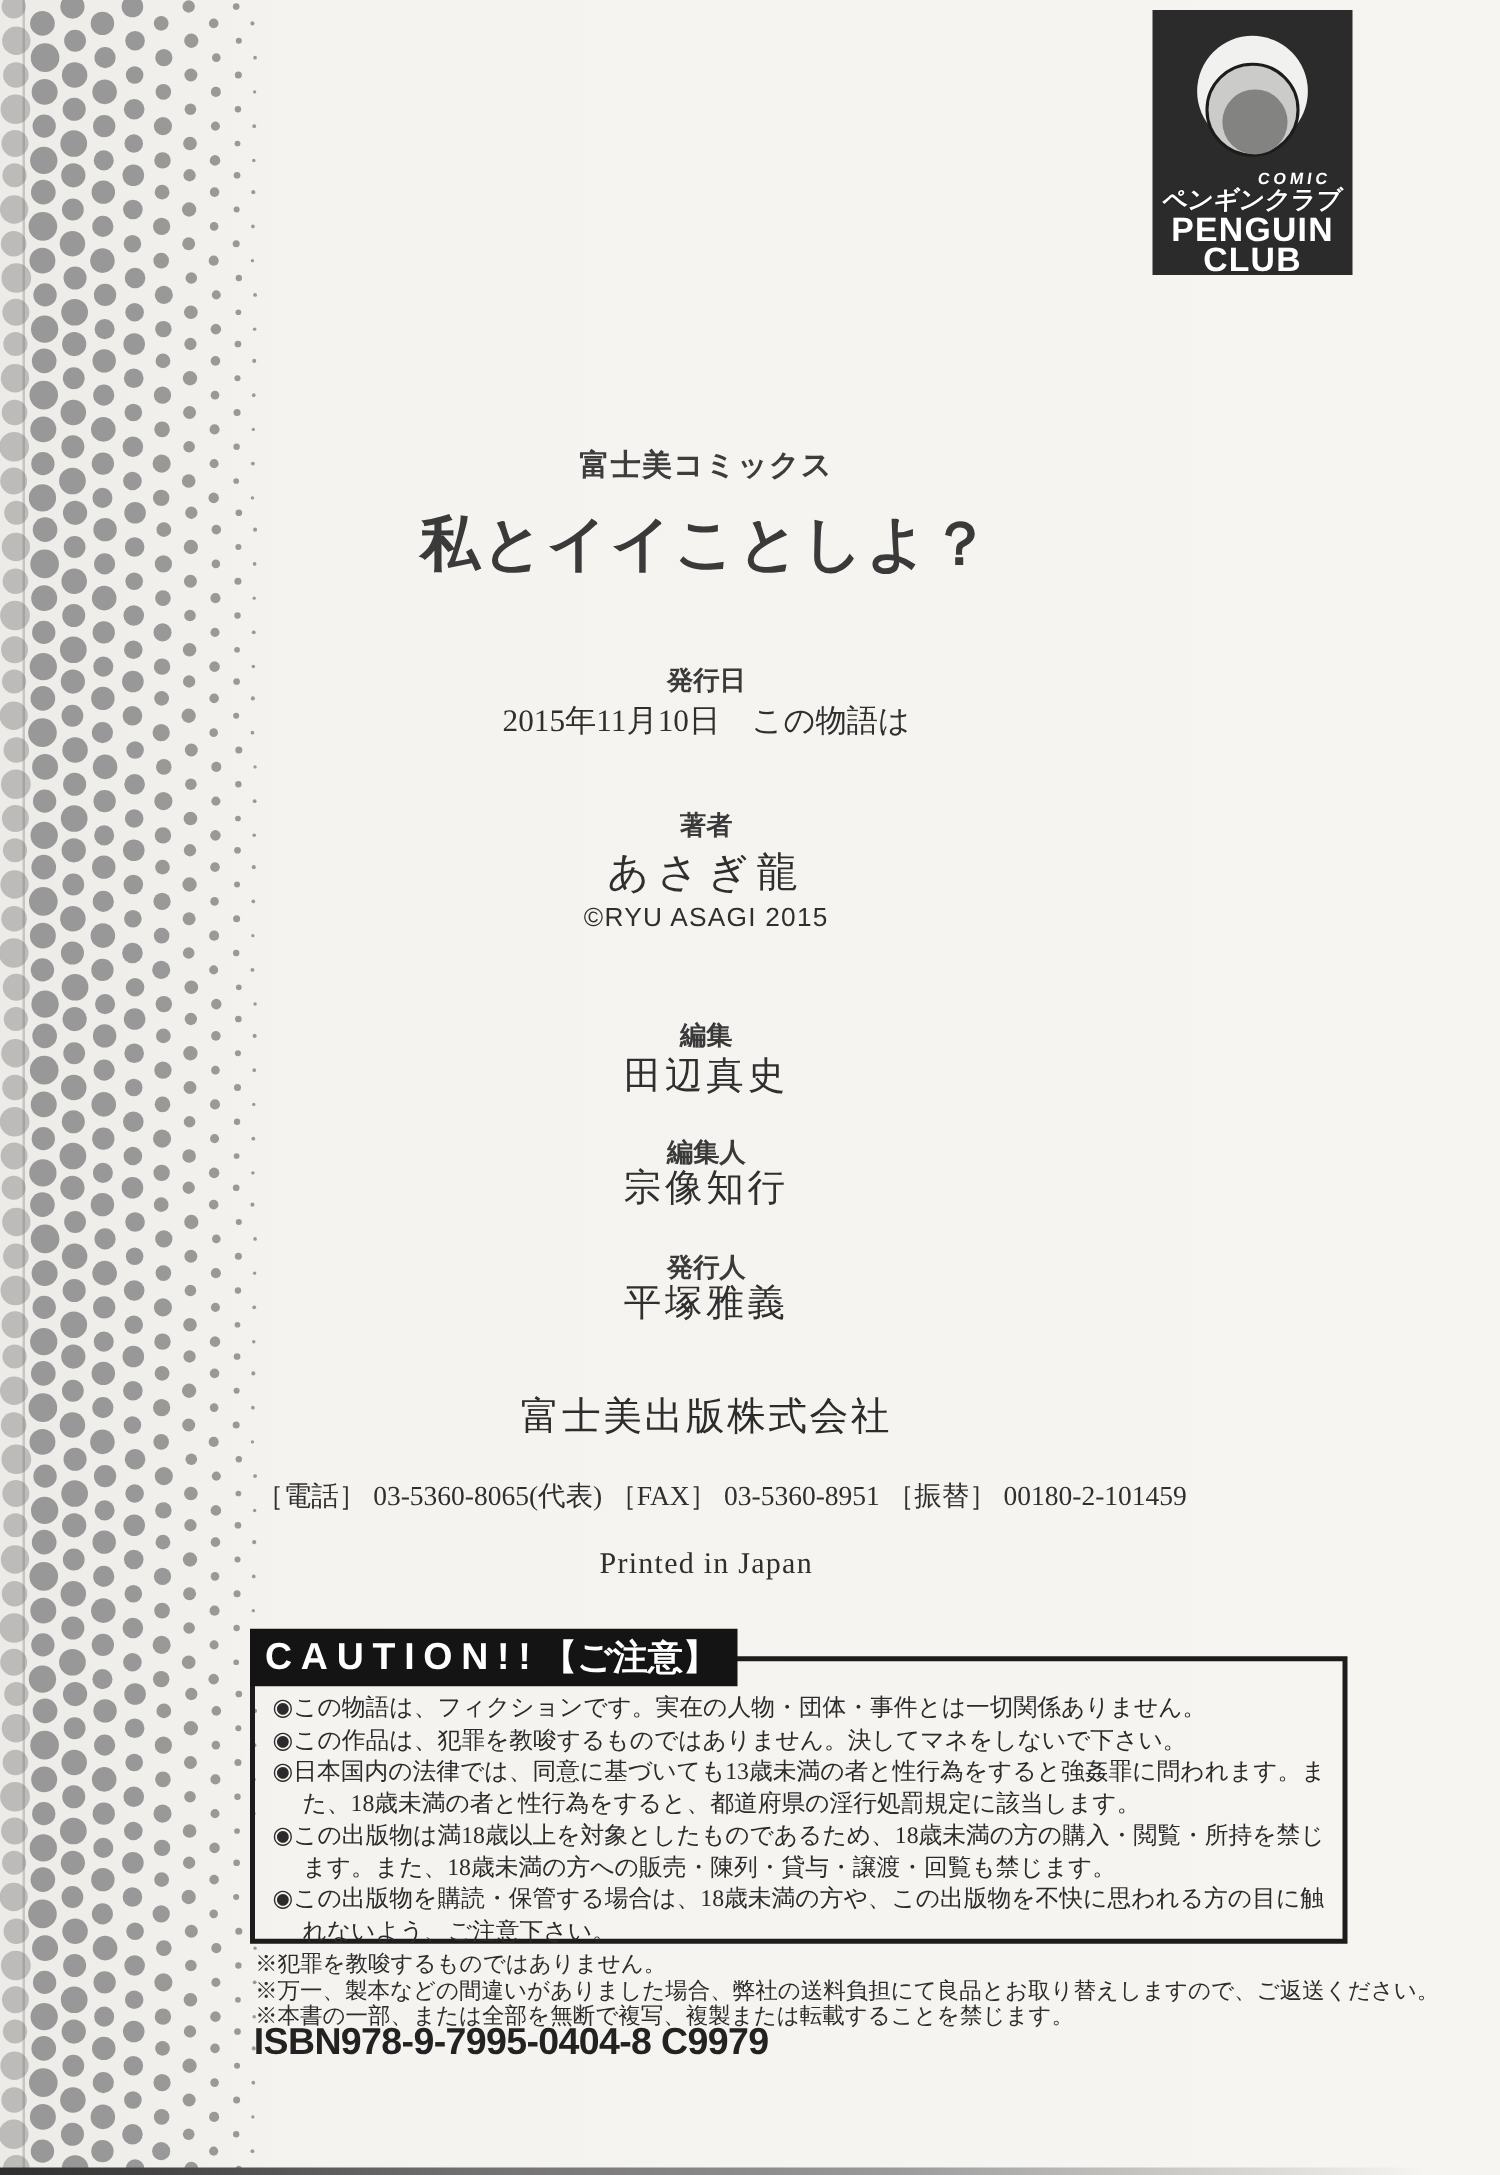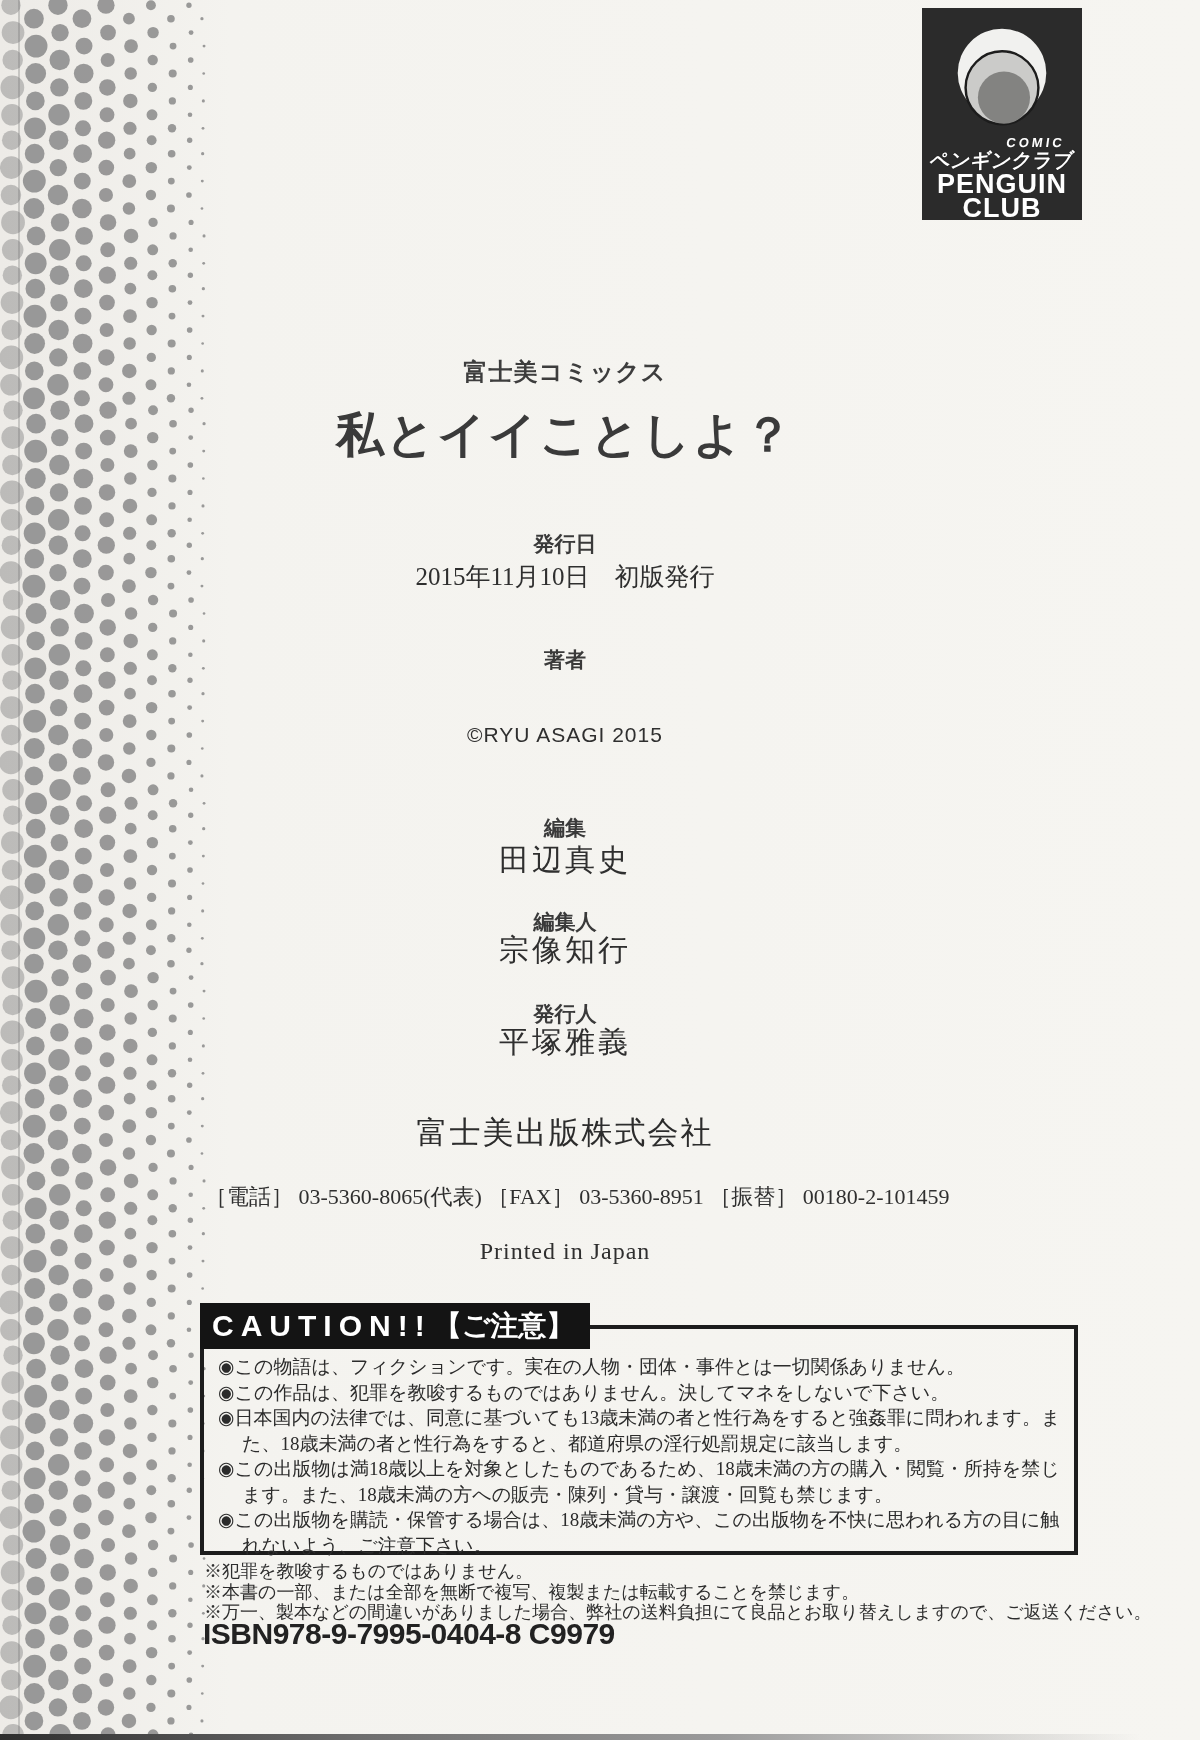--- a/index.html
+++ b/index.html
@@ -745,23 +745,24 @@
     <div class="logo-comic">COMIC</div>
     <div class="logo-kana">ペンギンクラブ</div>
     <div class="logo-en">PENGUIN</div>
     <div class="logo-en">CLUB</div>
   </div>
 
   <div class="cline series">富士美コミックス</div>
   <div class="cline title">私とイイことしよ？</div>
 
   <div class="cline lbl" style="top:530px">発行日</div>
-  <div class="cline val-date">2015年11月10日　初版発行</div>
+  <div class="cline val-date">2015年11月10日　この物語は</div>
 
   <div class="cline lbl" style="top:646px">著者</div>
+  <div class="cline val-author">あさぎ龍</div>
   <div class="cline val-copy">©RYU ASAGI 2015</div>
 
   <div class="cline lbl" style="top:814px">編集</div>
   <div class="cline val-name" style="top:840px">田辺真史</div>
 
   <div class="cline lbl" style="top:908px">編集人</div>
   <div class="cline val-name" style="top:930px">宗像知行</div>
 
   <div class="cline lbl" style="top:1000px">発行人</div>
   <div class="cline val-name" style="top:1022px">平塚雅義</div>
@@ -780,20 +781,20 @@
       <div class="caution-item"><span>◉</span><span>この物語は、フィクションです。実在の人物・団体・事件とは一切関係ありません。</span></div>
       <div class="caution-item"><span>◉</span><span>この作品は、犯罪を教唆するものではありません。決してマネをしないで下さい。</span></div>
       <div class="caution-item"><span>◉</span><span>日本国内の法律では、同意に基づいても13歳未満の者と性行為をすると強姦罪に問われます。また、18歳未満の者と性行為をすると、都道府県の淫行処罰規定に該当します。</span></div>
       <div class="caution-item"><span>◉</span><span>この出版物は満18歳以上を対象としたものであるため、18歳未満の方の購入・閲覧・所持を禁じます。また、18歳未満の方への販売・陳列・貸与・譲渡・回覧も禁じます。</span></div>
       <div class="caution-item"><span>◉</span><span>この出版物を購読・保管する場合は、18歳未満の方や、この出版物を不快に思われる方の目に触れないよう、ご注意下さい。</span></div>
     </div>
   </div>
 
   <div class="notes">
     <div>※犯罪を教唆するものではありません。</div>
+    <div>※万一、製本などの間違いがありました場合、弊社の送料負担にて良品とお取り替えしますので、ご返送ください。</div>
     <div>※本書の一部、または全部を無断で複写、複製または転載することを禁じます。</div>
-    <div>※万一、製本などの間違いがありました場合、弊社の送料負担にて良品とお取り替えしますので、ご返送ください。</div>
   </div>
 
   <div class="isbn">ISBN978-9-7995-0404-8 C9979</div>
 
   <div class="bottom-edge"></div>
 </div>
 
 </body></html>

